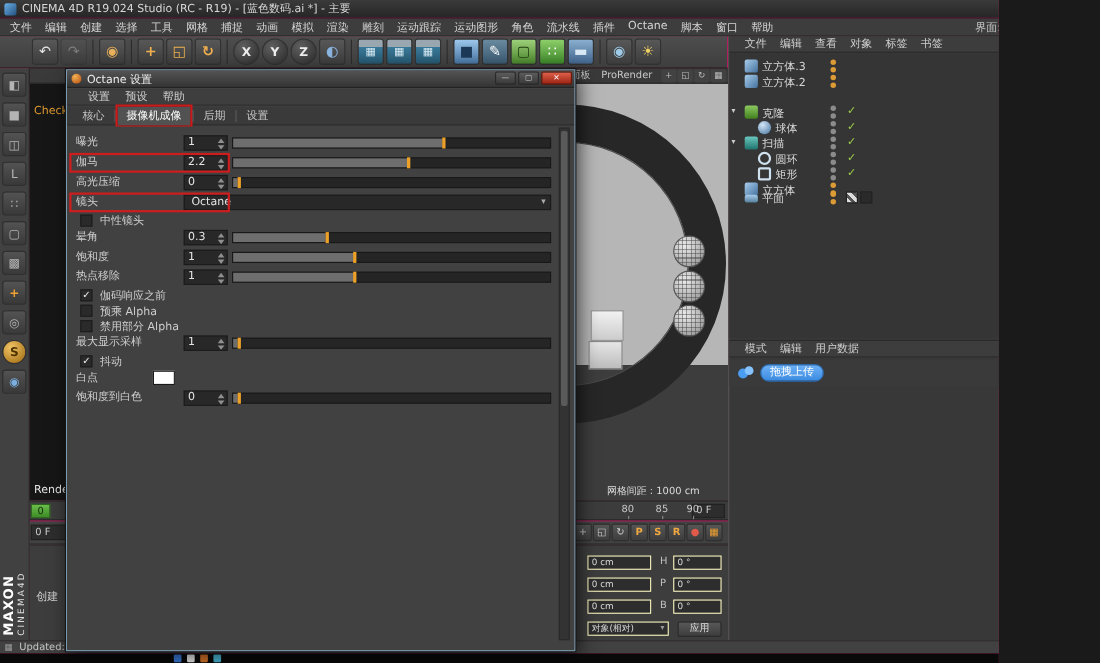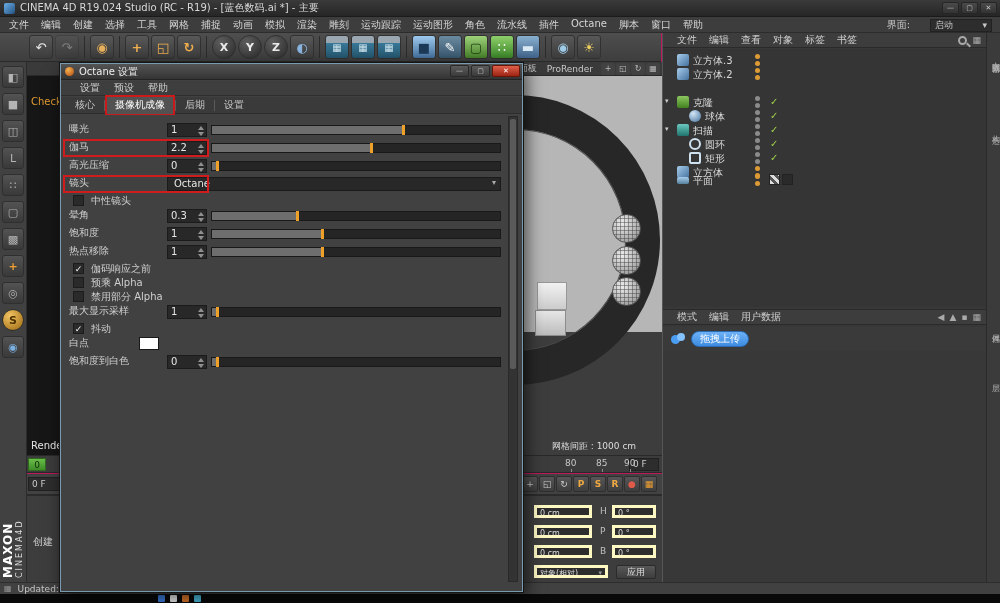--- a/index.html
+++ b/index.html
@@ -1,17 +1,17 @@
 <!DOCTYPE html>
 <html><head>
 <meta charset="utf-8">
 <style>
 *{margin:0;padding:0;box-sizing:border-box}
 body{background:#1a1a1a;font-family:"DejaVu Sans","Liberation Sans",sans-serif}
-#app{position:relative;width:1000px;height:603px;background:#be185d;overflow:hidden;font-size:11px;color:#d0d0d0}
+#app{position:relative;width:908px;height:603px;background:#be185d;overflow:hidden;font-size:11px;color:#d0d0d0}
 
 .titlebar{position:absolute;left:0;top:0;width:1000px;height:17px;background:linear-gradient(#3a3a3a,#262626);border-bottom:1px solid #1b1b1b;display:flex;align-items:center}
 .appicon{width:11px;height:11px;margin:0 5px 0 4px;border-radius:2px;background:linear-gradient(135deg,#6ab0e8,#24507e);flex:none}
 .apptitle{font-size:10px;color:#d8d8d8;white-space:nowrap}
 .winbtns{position:absolute;right:3px;top:2px;display:flex;gap:2px}
 .wbtn{width:17px;height:12px;background:linear-gradient(#4a4a4a,#333);border:1px solid #262626;color:#c4c4c4;font-size:7px;line-height:10px;text-align:center;border-radius:2px}
 
 .menubar{position:absolute;left:0;top:17px;width:1000px;height:16px;background:#3d3d3d;border-bottom:1px solid #2c2c2c;display:flex;align-items:center;padding-left:3px}
 .mitem{padding:0 6px;font-size:10px;color:#d6d6d6;white-space:nowrap}
 .iface{position:absolute;right:8px;top:1px;display:flex;align-items:center;gap:20px;font-size:10px;color:#c8c8c8}
@@ -69,21 +69,21 @@
 .aframe{position:absolute;left:1px;top:3px;width:32px;height:14px;background:#2d2d2d;border:1px solid #212121;font-size:9px;color:#ccc;padding-left:3px;line-height:12px}
 .aicons{position:absolute;left:478px;top:2px;display:flex;gap:1px}
 .aicon{width:16px;height:16px;border-radius:2px;background:linear-gradient(#565656,#3d3d3d);border:1px solid #2f2f2f;color:#ccc;font-size:9px;display:flex;align-items:center;justify-content:center;flex:none}
 .aicon[data-name="key-position-icon"],.aicon[data-name="key-scale-icon"],.aicon[data-name="key-rotation-icon"]{color:#f0a840;font-weight:bold}
 .aicon[data-name="record-key-icon"]{color:#e05a4a}
 .aicon[data-name="mini-grid-orange-icon"]{color:#f0a030}
 
 .matpanel{position:absolute;left:27px;top:495px;width:496px;height:87px;background:#3d3d3d;border-top:1px solid #2b2b2b}
 .matmenu{position:absolute;left:6px;top:39px;font-size:10px;color:#cfcfcf}
 .coordpanel{position:absolute;left:523px;top:495px;width:139px;height:87px;background:#3d3d3d;border-top:1px solid #2b2b2b;border-left:1px solid #2b2b2b}
-.cfield{position:absolute;height:13px;background:#2d2d2d;border:3px solid #fef9c3;font-size:8px;color:#ddd;padding:0 3px;line-height:11px;white-space:nowrap;overflow:hidden}
+.cfield{position:absolute;height:13px;background:#2d2d2d;border:1px solid #fef9c3;font-size:8px;color:#ddd;padding:0 3px;line-height:11px;white-space:nowrap;overflow:hidden}
 .clabel{position:absolute;font-size:9px;color:#c0c0c0}
 .cdv{font-style:normal}
 .cda{font-style:normal;float:right;color:#999;font-size:7px}
 .capply{position:absolute;left:92px;top:69px;width:40px;height:14px;background:linear-gradient(#585858,#3d3d3d);border:1px solid #2b2b2b;color:#ddd;font-size:9px;text-align:center;line-height:12px;border-radius:2px}
 
 .rightpanel{position:absolute;left:662px;top:33px;width:324px;height:549px;background:#383838;border-left:1px solid #565656}
 .ommenu{position:absolute;left:0;top:0;right:0;height:15px;background:#3d3d3d;border-bottom:1px solid #2a2a2a;display:flex;align-items:center;padding-left:8px}
 .omitem{font-size:10px;color:#d0d0d0;padding:0 6px;white-space:nowrap}
 .omicons{position:absolute;right:5px;top:2px;display:flex;gap:5px;align-items:center}
 .omglyph{font-size:9px;color:#aaa}

